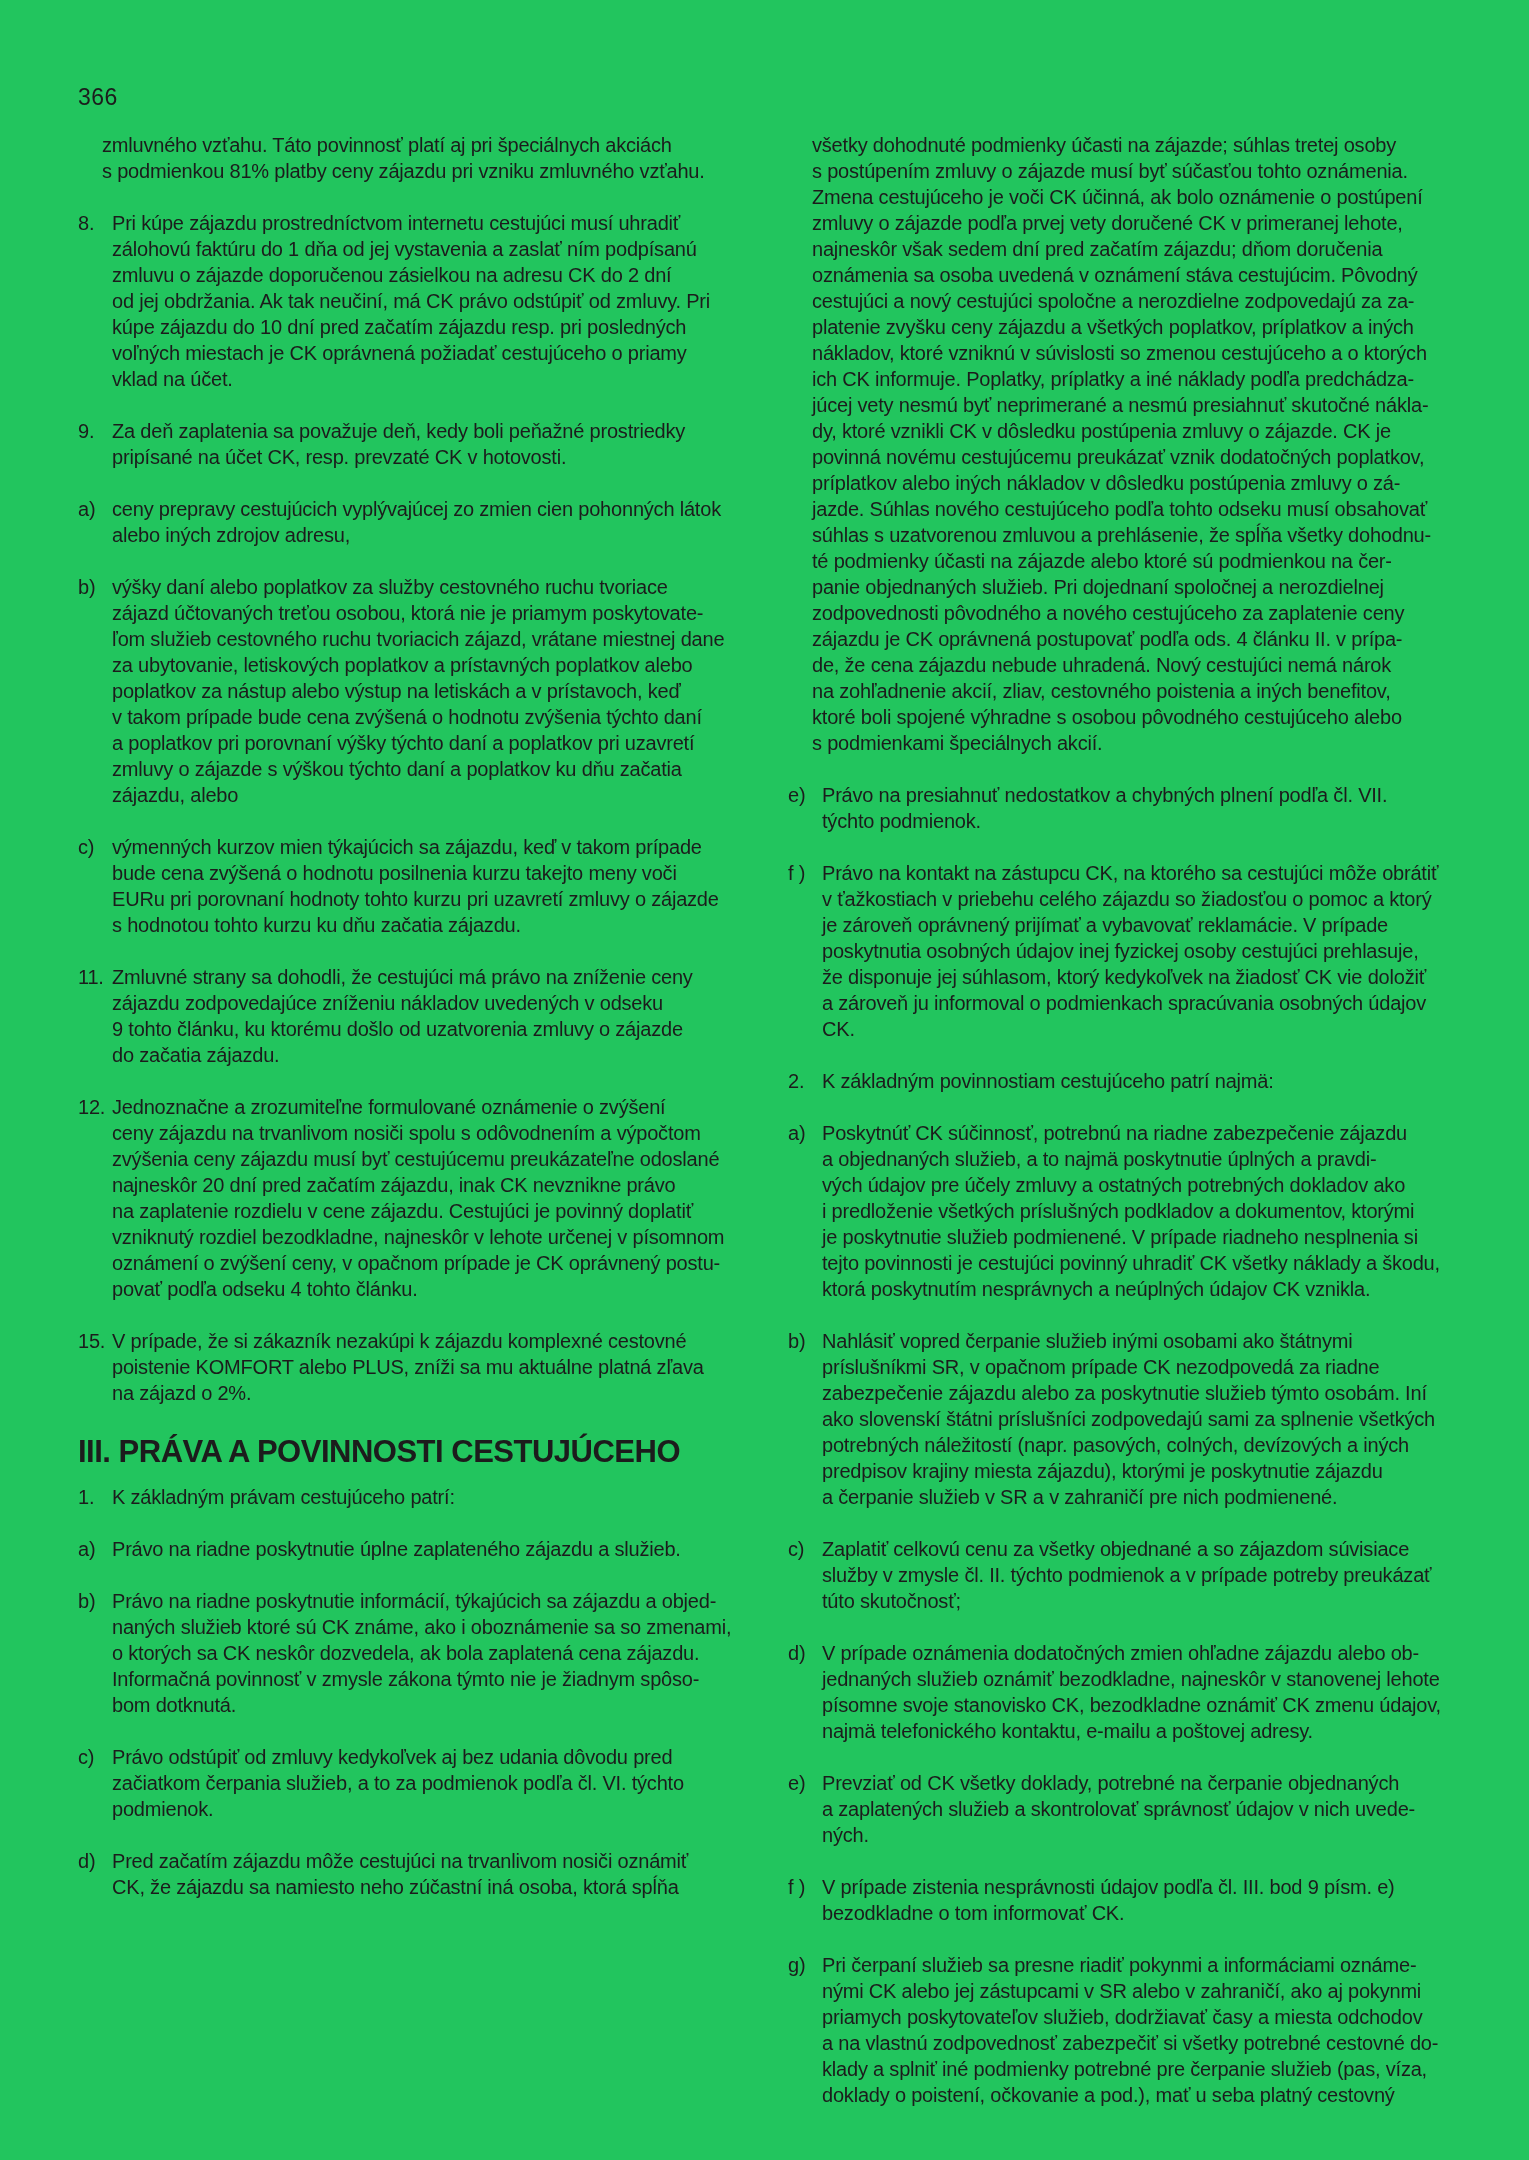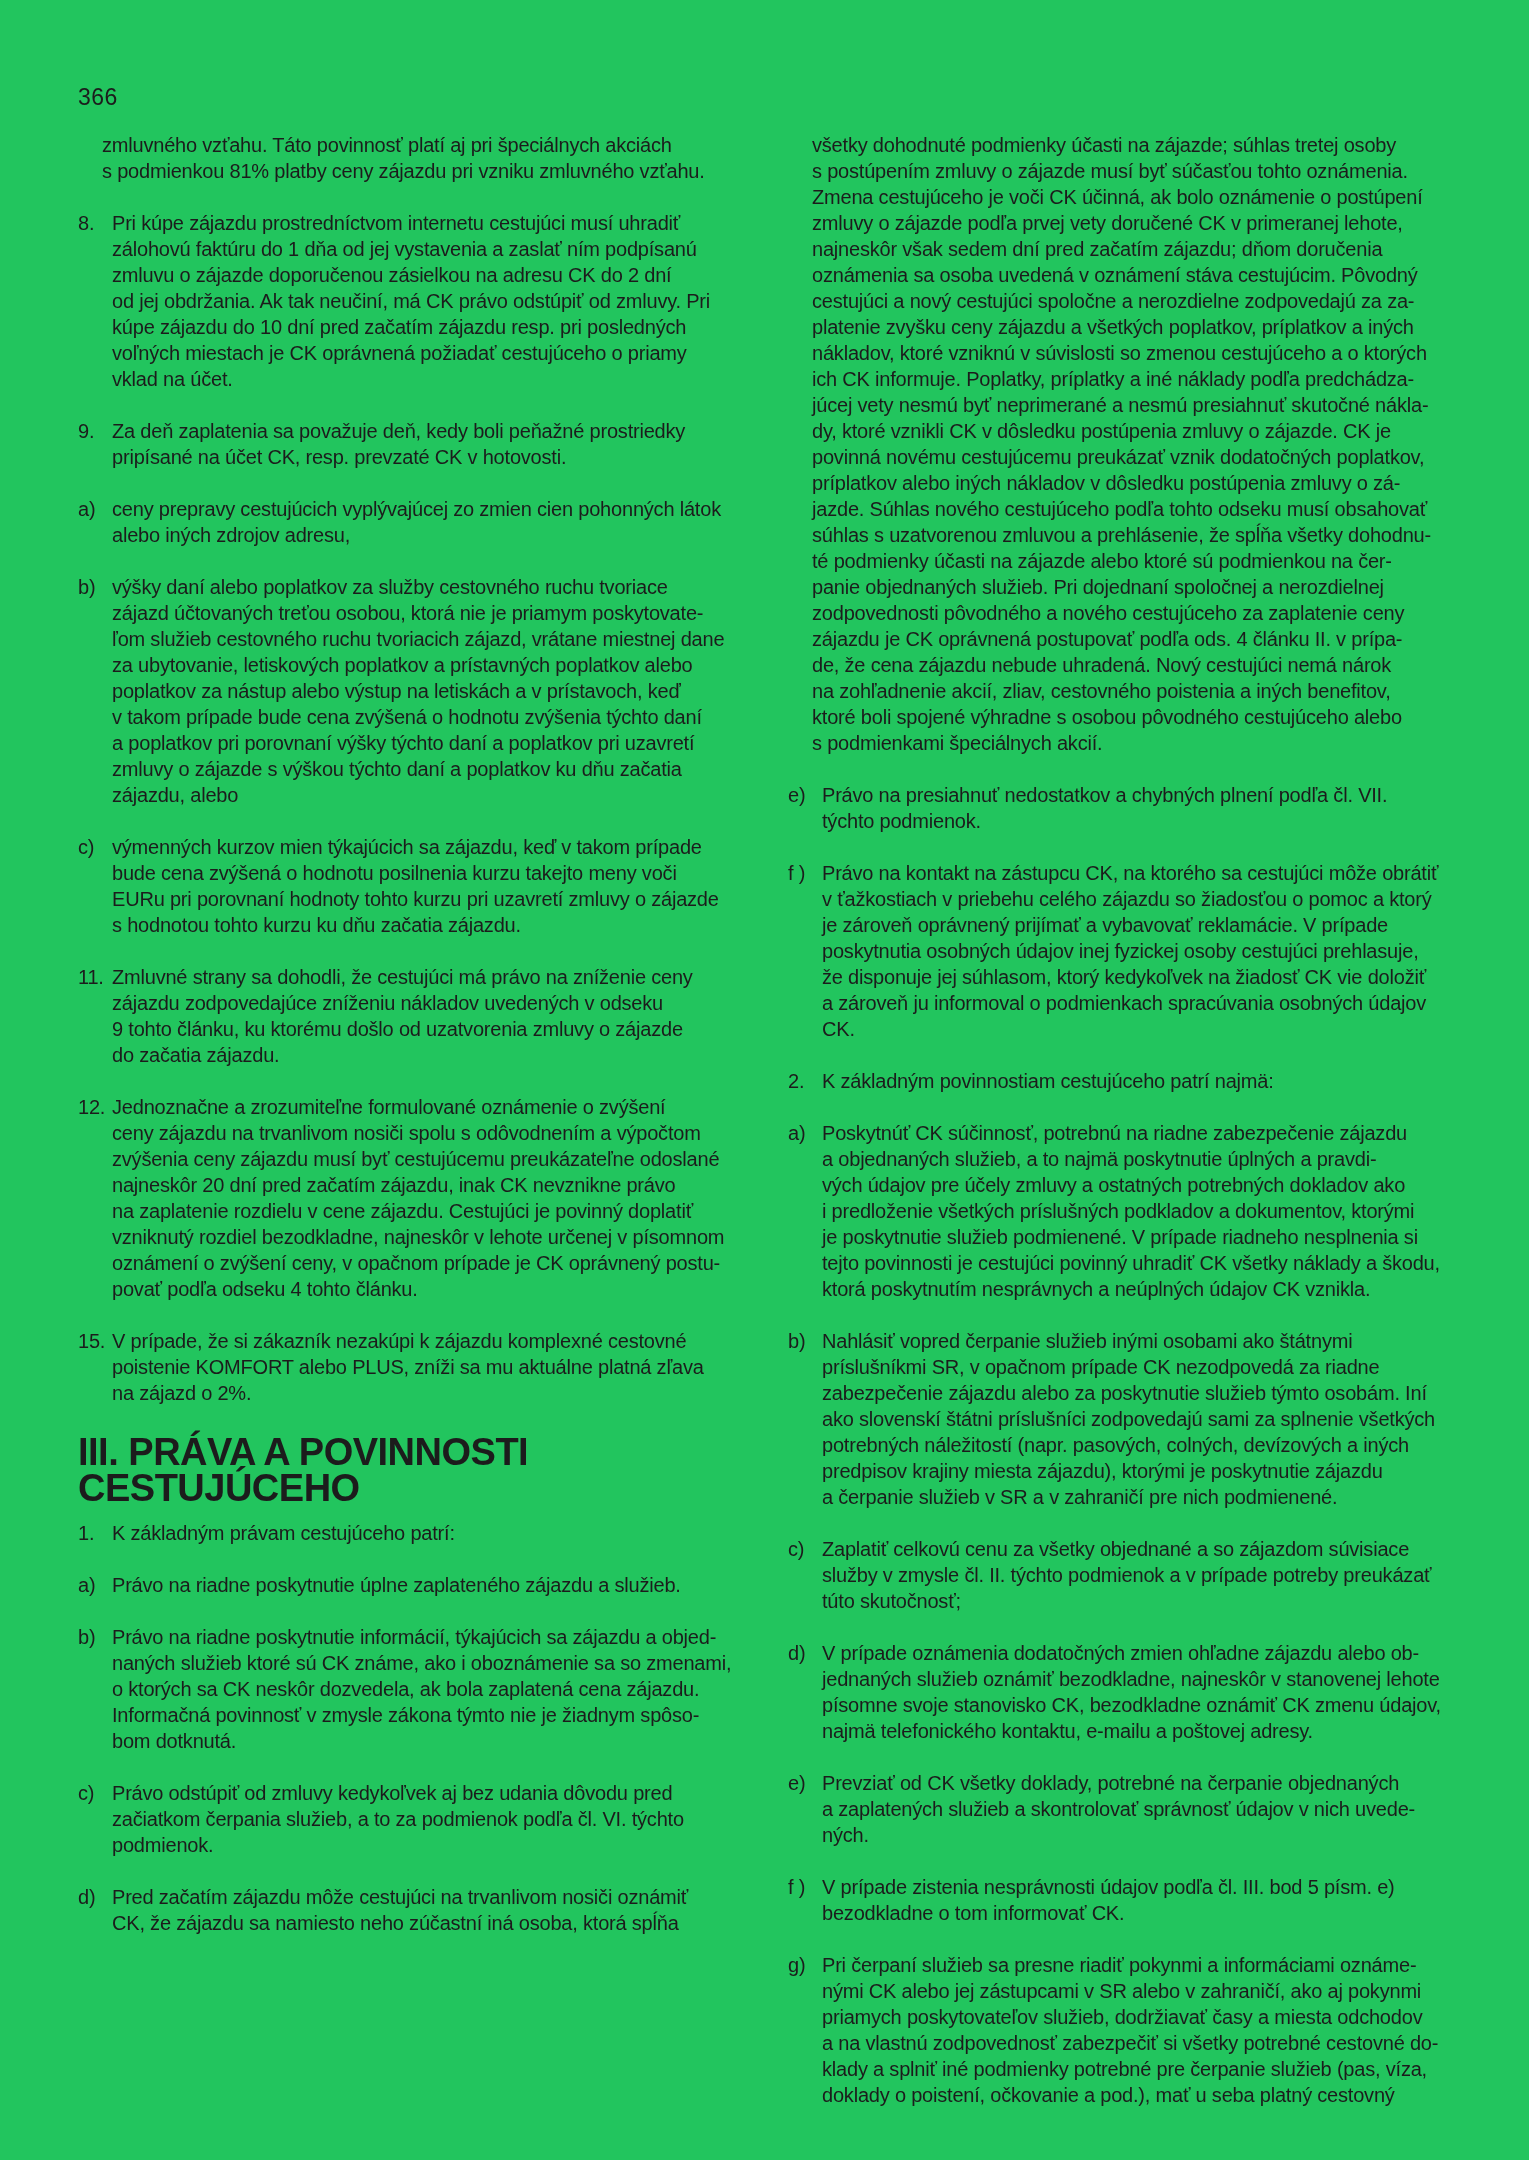--- a/index.html
+++ b/index.html
@@ -41,21 +41,21 @@
     flex: 0 0 auto;
     min-width: 34px;
     white-space: nowrap;
   }
   .block.plain .marker { min-width: 24px; }
   .text {
     flex: 1 1 auto;
     white-space: pre-line;
   }
   .heading {
-    font-size: 38px;
+    font-size: 31px;
     line-height: 36px;
     font-weight: bold;
     letter-spacing: -0.5px;
     margin: 28px 0 14px 0;
   }
 </style>
 </head>
 <body>
 
 <div class="page">
@@ -240,21 +240,21 @@
 najmä telefonického kontaktu, e-mailu a poštovej adresy.</span>
         </div>
         <div class="block">
           <span class="marker">e)</span>
           <span class="text">Prevziať od CK všetky doklady, potrebné na čerpanie objednaných
 a zaplatených služieb a skontrolovať správnosť údajov v nich uvede-
 ných.</span>
         </div>
         <div class="block">
           <span class="marker">f )</span>
-          <span class="text">V prípade zistenia nesprávnosti údajov podľa čl. III. bod 5 písm. e)
+          <span class="text">V prípade zistenia nesprávnosti údajov podľa čl. III. bod 9 písm. e)
 bezodkladne o tom informovať CK.</span>
         </div>
         <div class="block">
           <span class="marker">g)</span>
           <span class="text">Pri čerpaní služieb sa presne riadiť pokynmi a informáciami oznáme-
 nými CK alebo jej zástupcami v SR alebo v zahraničí, ako aj pokynmi
 priamych poskytovateľov služieb, dodržiavať časy a miesta odchodov
 a na vlastnú zodpovednosť zabezpečiť si všetky potrebné cestovné do-
 klady a splniť iné podmienky potrebné pre čerpanie služieb (pas, víza,
 doklady o poistení, očkovanie a pod.), mať u seba platný cestovný</span>

